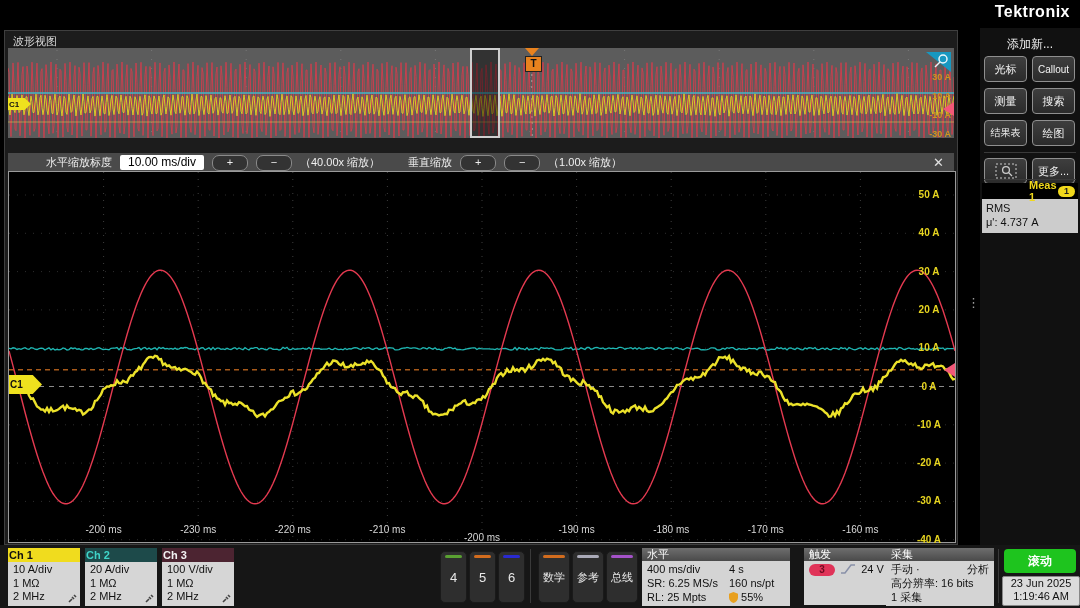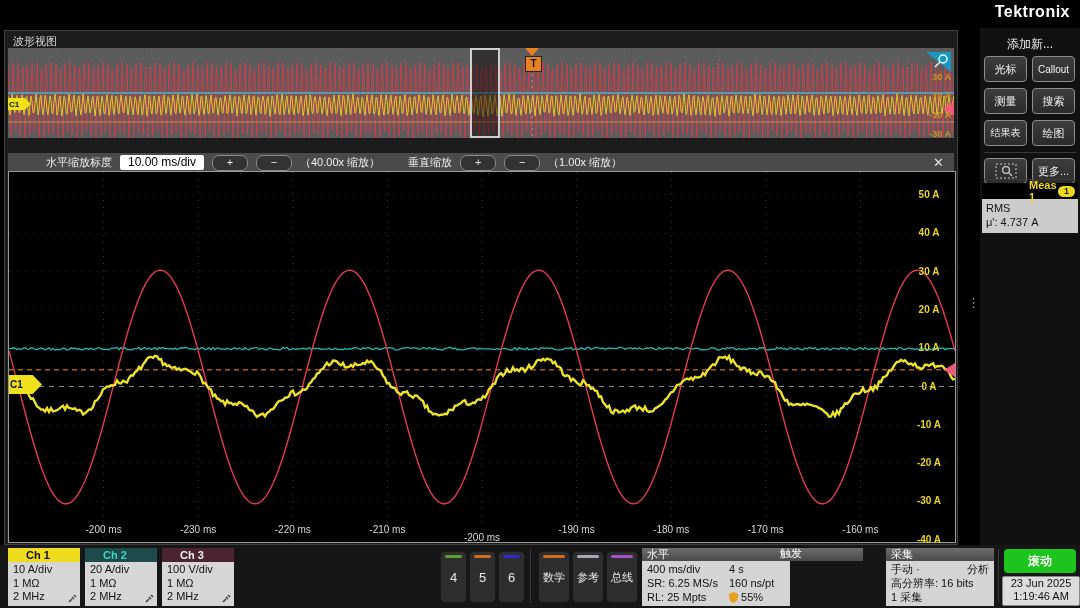--- a/index.html
+++ b/index.html
@@ -45,21 +45,21 @@
     border-radius:4px;color:#f2f2f2;font-size:11px;display:flex;align-items:center;justify-content:center;box-sizing:border-box;text-align:right;}
   .sb-sep{position:absolute;left:4px;width:92px;height:1px;background:#3a3a3a;}
   #meascard{left:2px;top:155px;width:96px;}
   #meashead{height:16px;background:#000;display:flex;align-items:center;justify-content:space-between;padding:0 3px;}
   #meastitle{color:#f0d81c;font-size:11px;font-weight:bold;margin-left:44px;}
   #measpill{background:#f0d81c;color:#222;font-size:9px;font-weight:bold;border-radius:7px;width:22px;height:11px;line-height:11px;text-align:center;}
   #measbody{background:#cccccc;color:#111;font-size:11px;padding:2px 4px 4px 4px;line-height:14px;}
   
   #bottombar{left:0;top:545px;width:1080px;height:63px;background:#161616;}
   .chan{position:absolute;top:3px;width:72px;}
-  .chan-h{height:14px;font-size:11px;font-weight:bold;padding-left:18px;line-height:14px;}
+  .chan-h{height:14px;font-size:11px;font-weight:bold;padding-left:1px;line-height:14px;}
   .chan-b{background:#d6d6d6;color:#111;font-size:11px;line-height:13.5px;padding:1px 0 2px 5px;position:relative;}
   .numbtn{position:absolute;top:6px;width:25px;height:50px;background:#2e2e2e;border:1px solid #1a1a1a;border-radius:5px;
     color:#e8e8e8;font-size:13px;display:flex;align-items:center;justify-content:center;}
   .numstripe{position:absolute;top:3px;left:4px;right:4px;height:3px;border-radius:2px;}
   .panel{position:absolute;top:3px;}
   .panel-h{height:13px;background:linear-gradient(#6e6e6e,#4a4a4a);color:#fff;font-size:11px;line-height:13px;padding-left:5px;}
   .panel-b{background:#d4d4d4;color:#111;font-size:11px;line-height:14px;padding:1px 5px 2px 5px;}
   .hrow{display:flex;}
   .hrow span:first-child{width:82px;}
   #trigpill{display:inline-block;background:#e03358;color:#6e0a20;font-weight:bold;border-radius:7px;width:26px;height:12px;
@@ -292,22 +292,29 @@
         <div class="hrow">
             <span>RL: 25 Mpts</span>
           <span><svg width="9" height="11" style="vertical-align:-2px;">
             <path d="M4.5 0 L9 1.8 V5.5 C9 8.5 7 10 4.5 11 C2 10 0 8.5 0 5.5 V1.8 Z" fill="#e8a020"></path>
               </svg>
           <span>55%</span></span>
           </div>
       </div>
     </div>
 
-    <div class="panel" style="left:775px;width:88px;font-family:Liberation Mono, monospace;">
+    <div class="panel" style="left:804px;width:88px;">
       <div class="panel-h">触发</div>
+      <div class="panel-b" style="height:41px;">
+        <span id="trigpill">3</span>
+        <svg width="16" height="12" style="vertical-align:-2px;margin:0 2px;">
+          <path d="M1 10 H5 L11 2 H15" stroke="#8890a8" stroke-width="1.5" fill="none"></path>
+          </svg>
+        <span>24 V</span>
+      </div>
     </div>
 
     <div class="panel" style="left:886px;width:108px;">
       <div class="panel-h">采集</div>
       <div class="panel-b">
         <div class="hrow" style="justify-content:space-between;">
           <span style="width:auto;">手动 ·</span>
           <span>分析</span>
           </div>
         <div>高分辨率: 16 bits</div>

